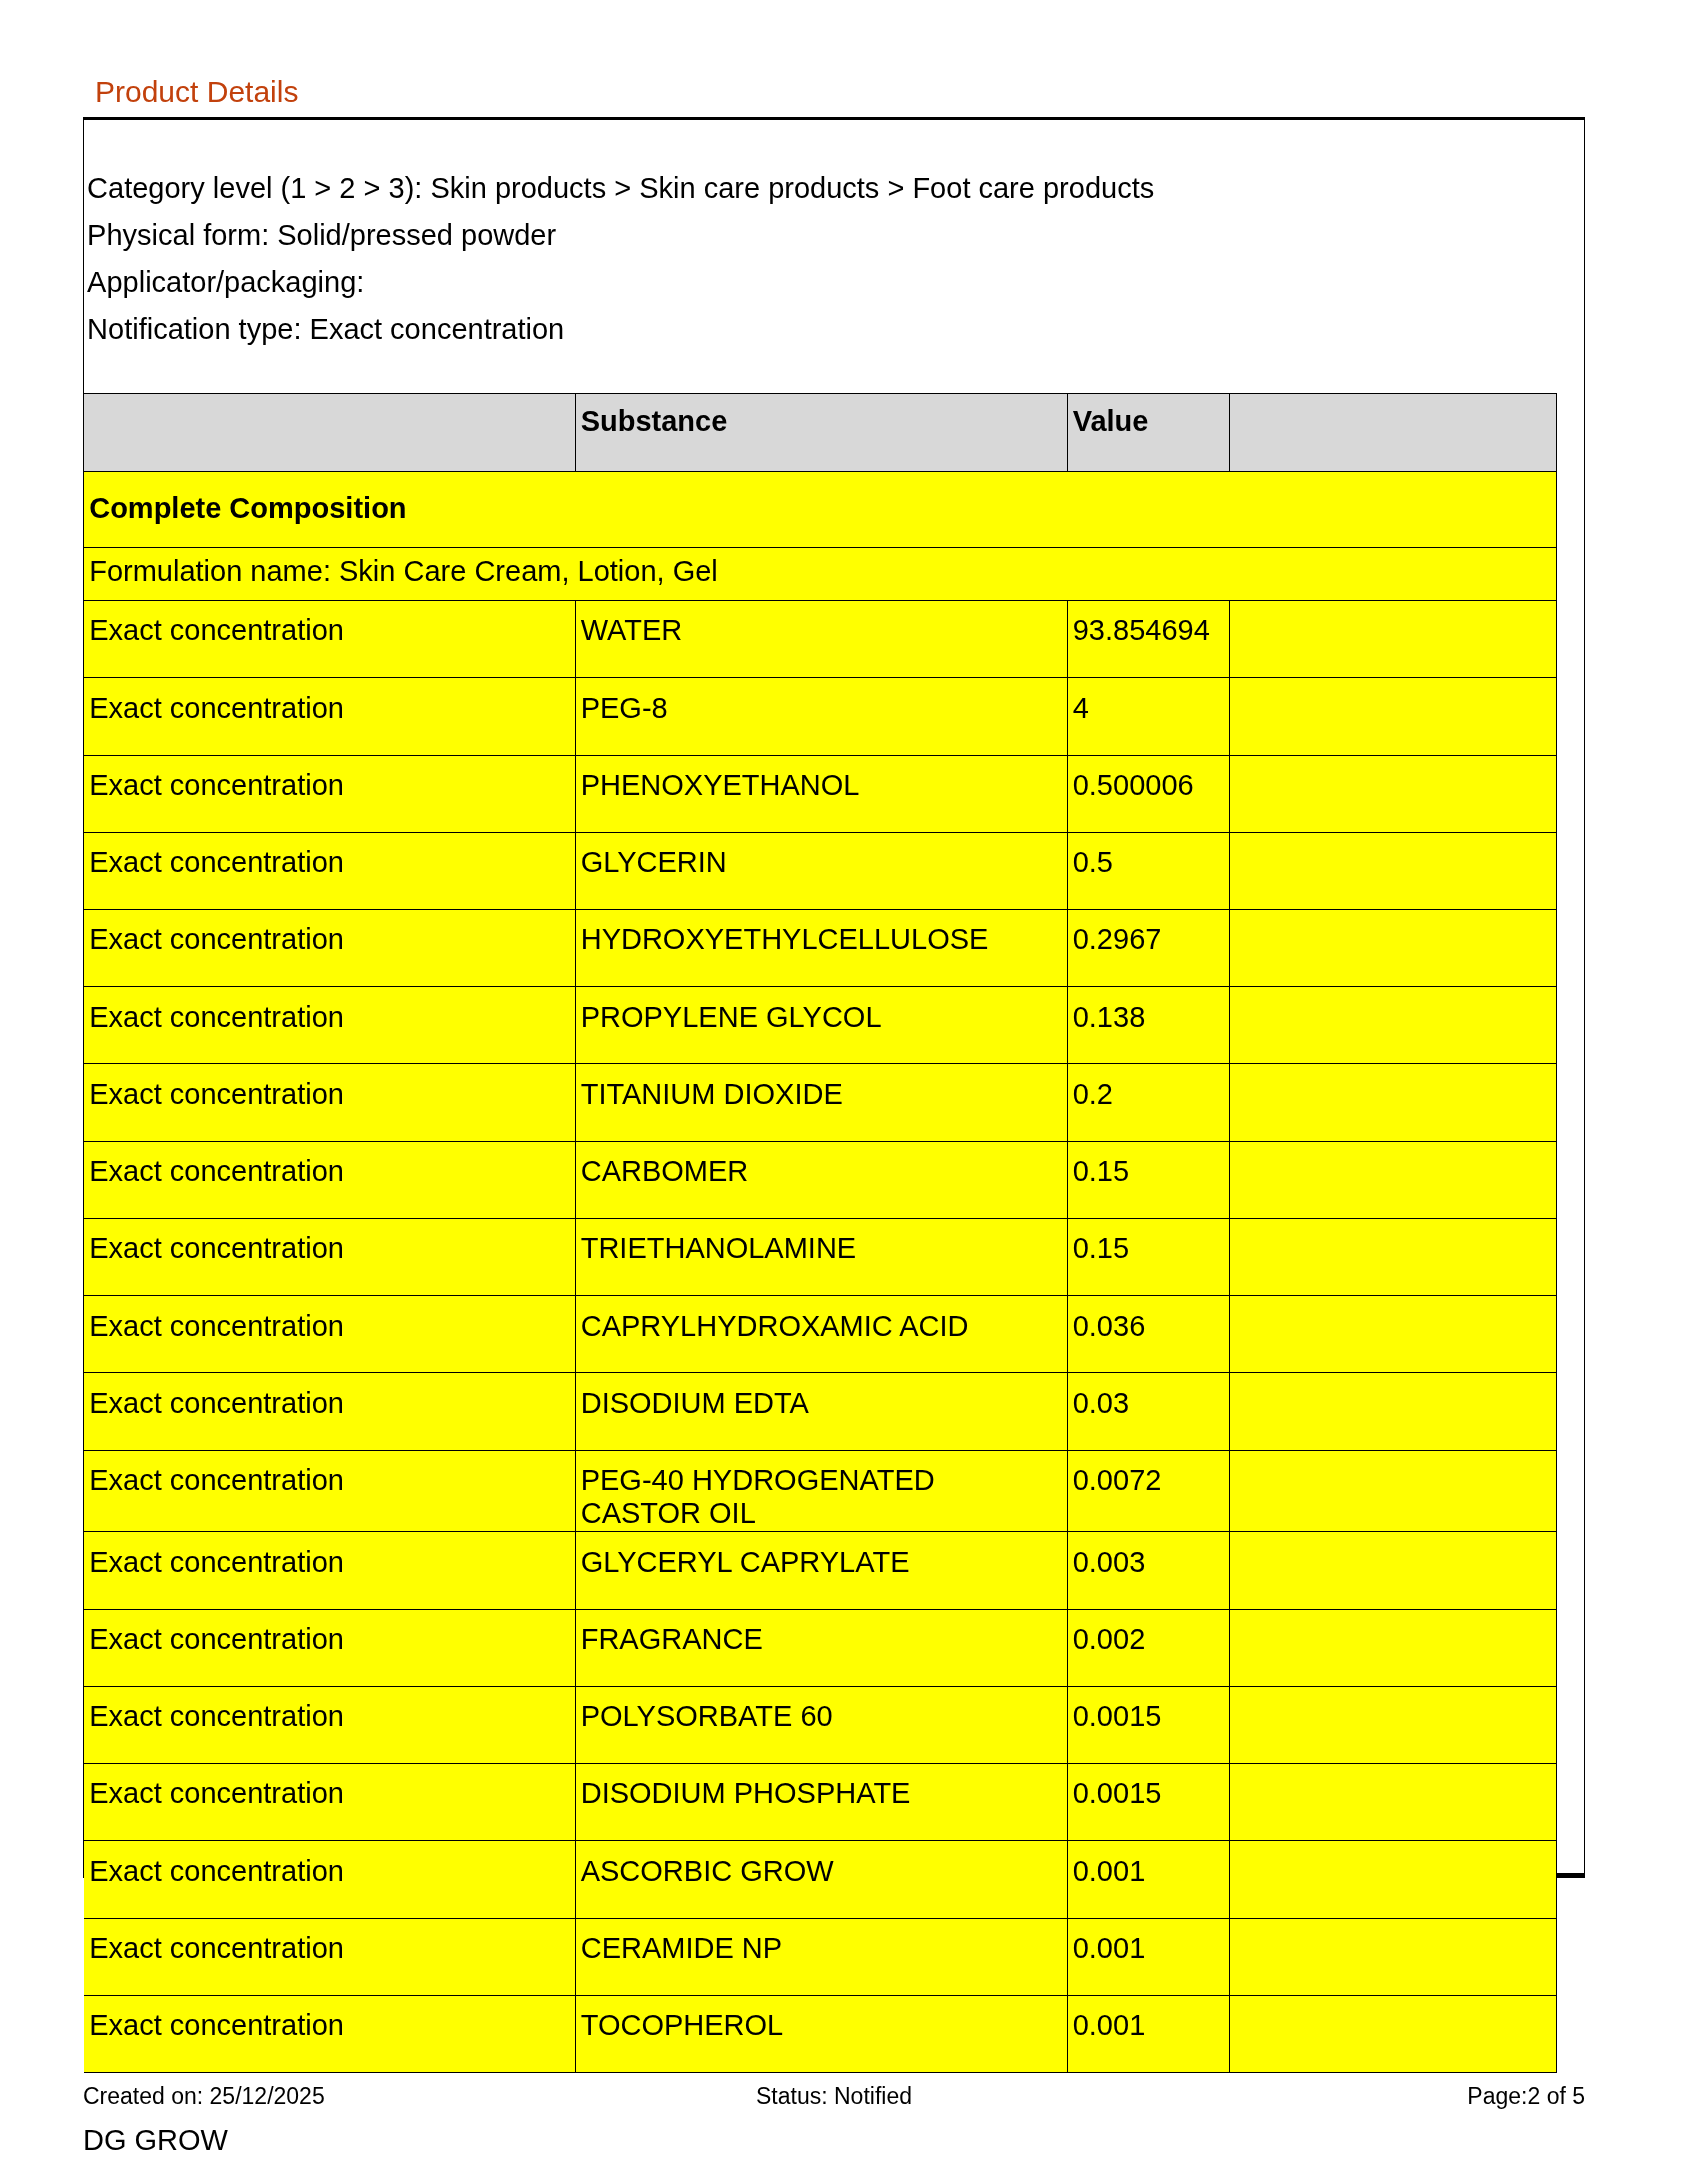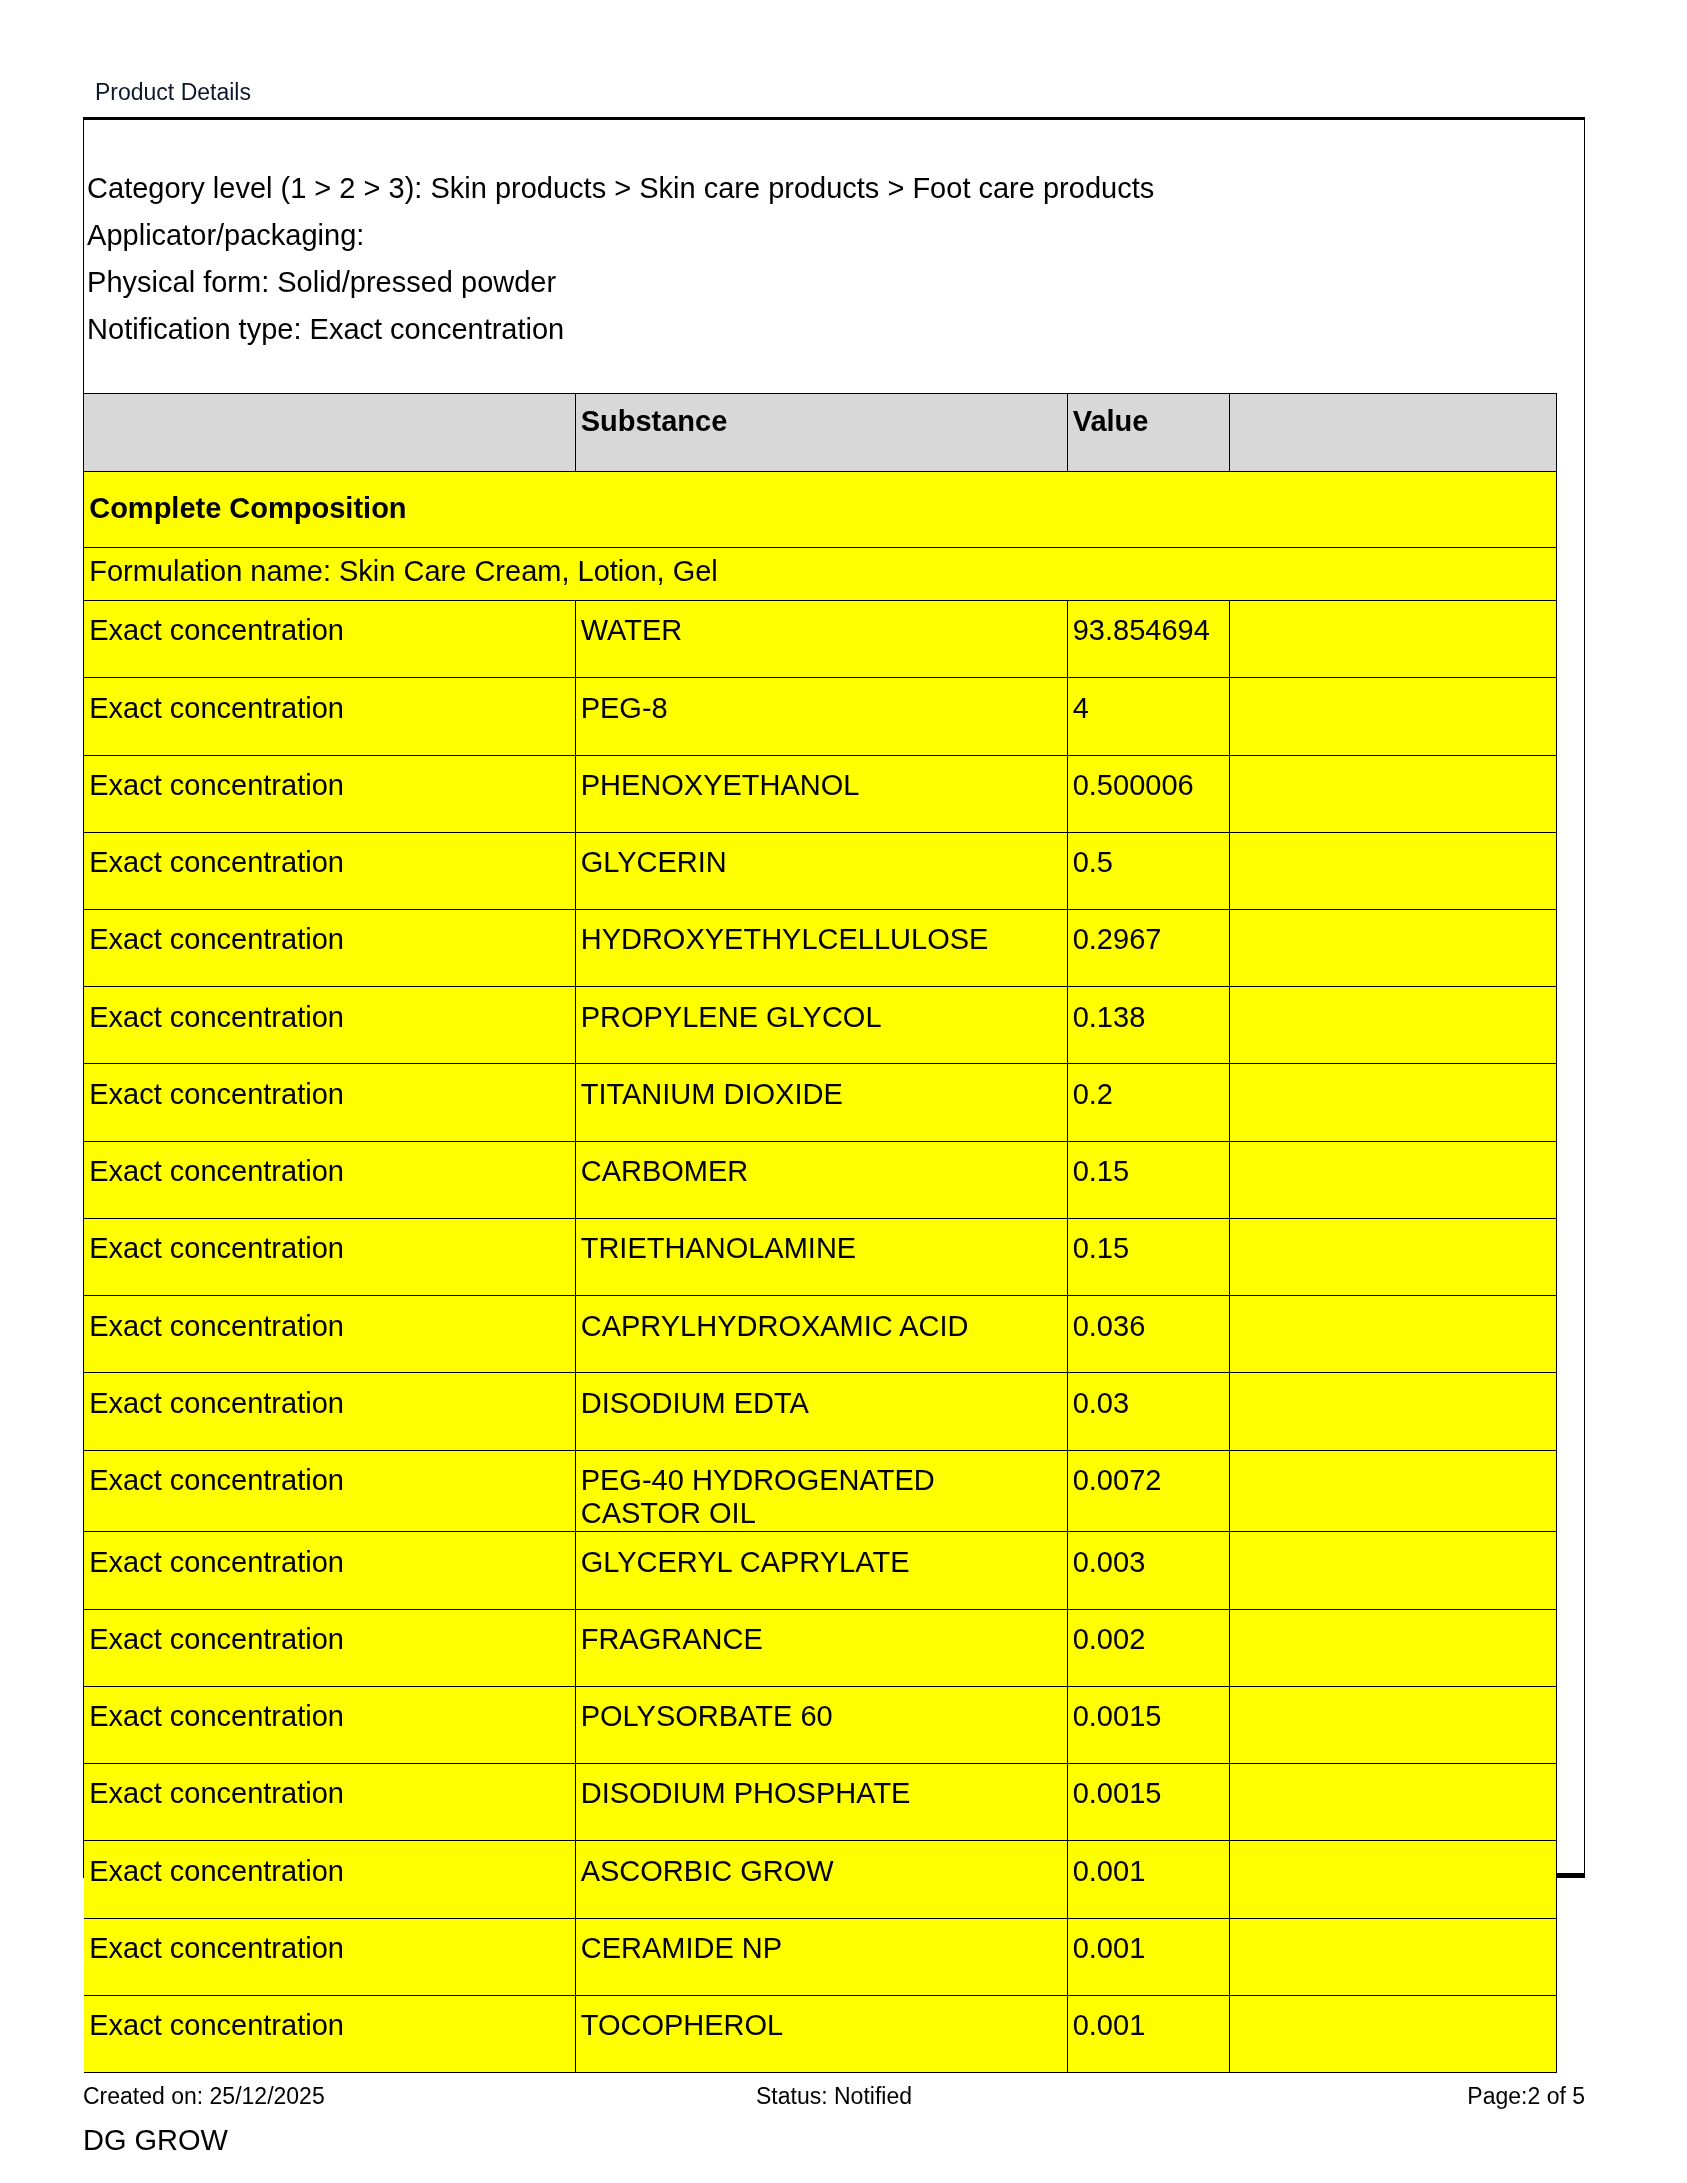--- a/index.html
+++ b/index.html
@@ -13,23 +13,23 @@
     position: relative;
     width: 1687px;
     height: 2183px;
     background: #ffffff;
     overflow: hidden;
   }
   .page-title {
     position: absolute;
     left: 95px;
     top: 75px;
-    font-size: 23px;
+    font-size: 30px;
     line-height: 34px;
-    color: #0f172a;
+    color: #c2410c;
   }
   .frame {
     position: absolute;
     left: 83px;
     top: 117px;
     width: 1502px;
     height: 1761px;
     box-sizing: border-box;
     border-top: 3.6px solid #000;
     border-left: 1.6px solid #000;
@@ -112,22 +112,22 @@
 <body>
 
 <div class="page">
 
   <div class="page-title">Product Details</div>
 
   <div class="frame">
 
     <div class="intro">
       <div>Category level (1 &gt; 2 &gt; 3): Skin products &gt; Skin care products &gt; Foot care products</div>
+      <div>Physical form: Solid/pressed powder</div>
       <div>Applicator/packaging:</div>
-      <div>Physical form: Solid/pressed powder</div>
       <div>Notification type: Exact concentration</div>
     </div>
 
     <table class="comp-table">
       <colgroup>
         <col style="width:491px">
         <col style="width:492px">
         <col style="width:162px">
         <col style="width:327px">
       </colgroup>

